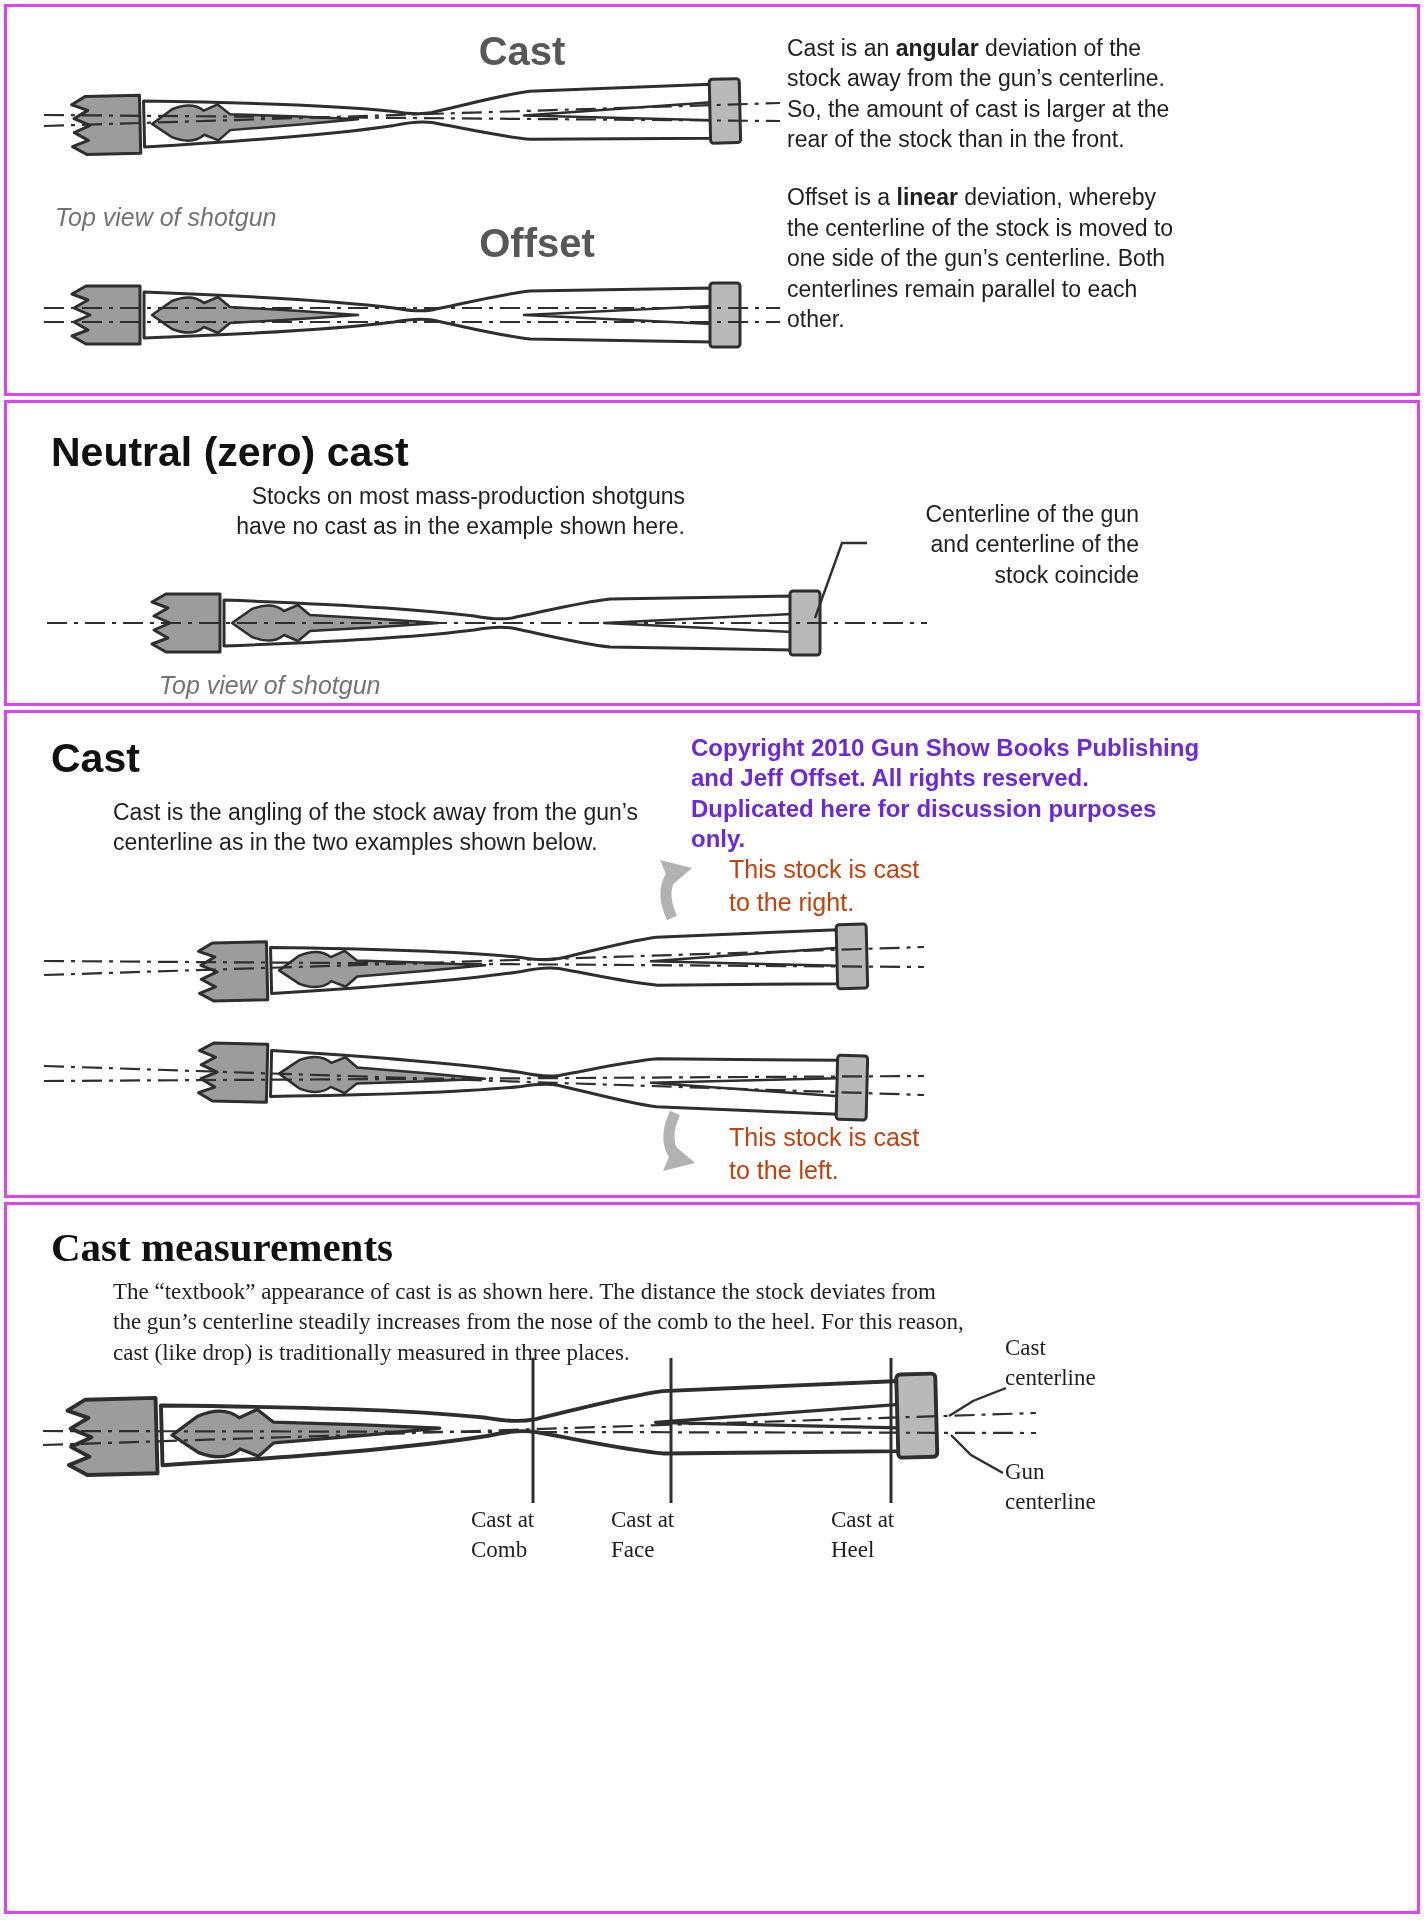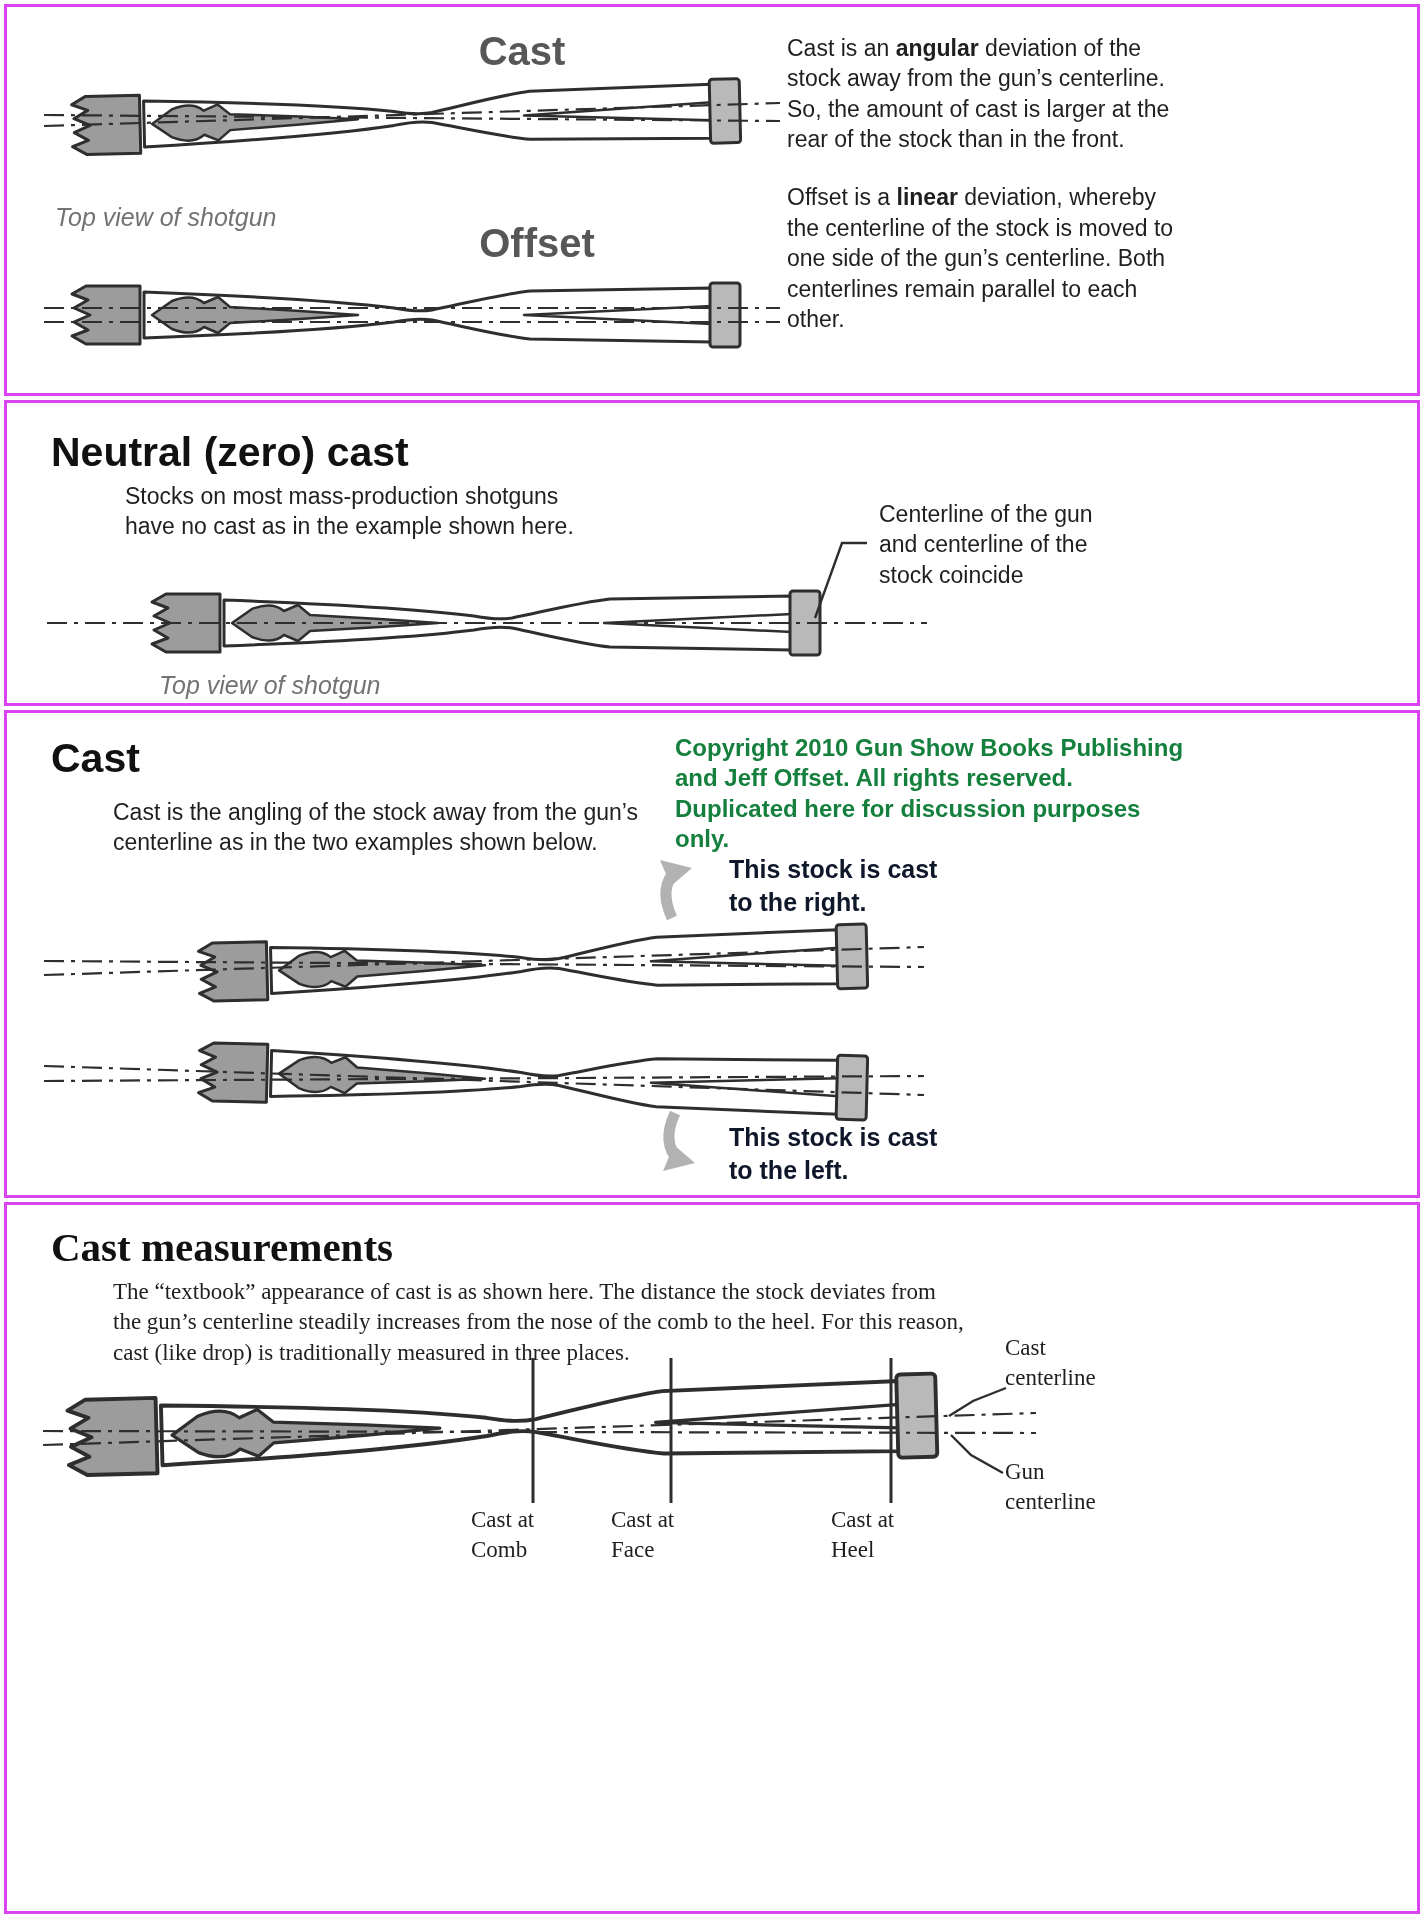--- a/index.html
+++ b/index.html
@@ -9,22 +9,22 @@
     font-family:"Liberation Sans","DejaVu Sans",sans-serif;
     color:#1f1f1f;
   }
   .panel { position:absolute; left:4px; width:1416px; border:3px solid #d946ef; background:#fff; }
   .abs { position:absolute; }
   .heading { font-size:41px; font-weight:bold; color:#111; }
   .fig-title { font-size:40px; font-weight:bold; color:#575757; text-align:center; }
   .body-text { font-size:23px; line-height:1.32; color:#1f1f1f; }
   .pre { white-space:pre-line; }
   .italic-label { font-style:italic; font-size:25px; color:#737373;margin-top:6px; }
-  .bold-label { font-size:25px; font-weight:bold; line-height:1.3; color:#0f172a; }
-  .copyright { font-size:24px; font-weight:bold; color:#15803d; line-height:1.27; }
+  .bold-label { font-size:25px; font-weight:normal; line-height:1.3; color:#c2410c; }
+  .copyright { font-size:24px; font-weight:bold; color:#6d28d9; line-height:1.27;margin-left:16px; }
   .center { }
   svg { display:block; overflow:visible; }
   .cl { stroke:#2e2e2e; stroke-width:2.2; stroke-dasharray:20 7 4 7; fill:none; }
   .vline { stroke:#2e2e2e; stroke-width:3; fill:none; }
   .pointer { stroke:#2e2e2e; stroke-width:2.4; fill:none; }
 </style>
 </head>
 <body>
 
 <svg width="0" height="0" style="position:absolute" aria-hidden="true">
@@ -58,21 +58,21 @@
     <line class="cl" x1="12" y1="65" x2="748" y2="65"></line>
     <line class="cl" x1="12" y1="51" x2="748" y2="51"></line>
   </svg>
 
   <div class="abs body-text" style="left:780px; top:26px; width:390px;">
     <p><span>Cast is an </span><b>angular</b><span> deviation of the stock away from the gun’s centerline. So, the amount of cast is larger at the rear of the stock than in the front.</span></p>
     <p style="margin-top:28px;"><span>Offset is a </span><b>linear</b><span> deviation, whereby the centerline of the stock is moved to one side of the gun’s centerline. Both centerlines remain parallel to each other.</span></p>
   </div>
 </section>
 
-<section class="panel" style="top:400px; height:306px;">
+<section class="panel" style="top:400px; height:306px;text-align:right;">
 
   <div class="abs heading" style="left:44px; top:26px;">Neutral (zero) cast</div>
 
   <div class="abs body-text pre" style="left:106px; top:78px; width:560px;margin-left:12px;">Stocks on most mass-production shotguns
 have no cast as in the example shown here.</div>
 
   <div class="abs body-text pre" style="left:872px; top:96px; width:260px;">Centerline of the gun
 and centerline of the
 stock coincide</div>
 

